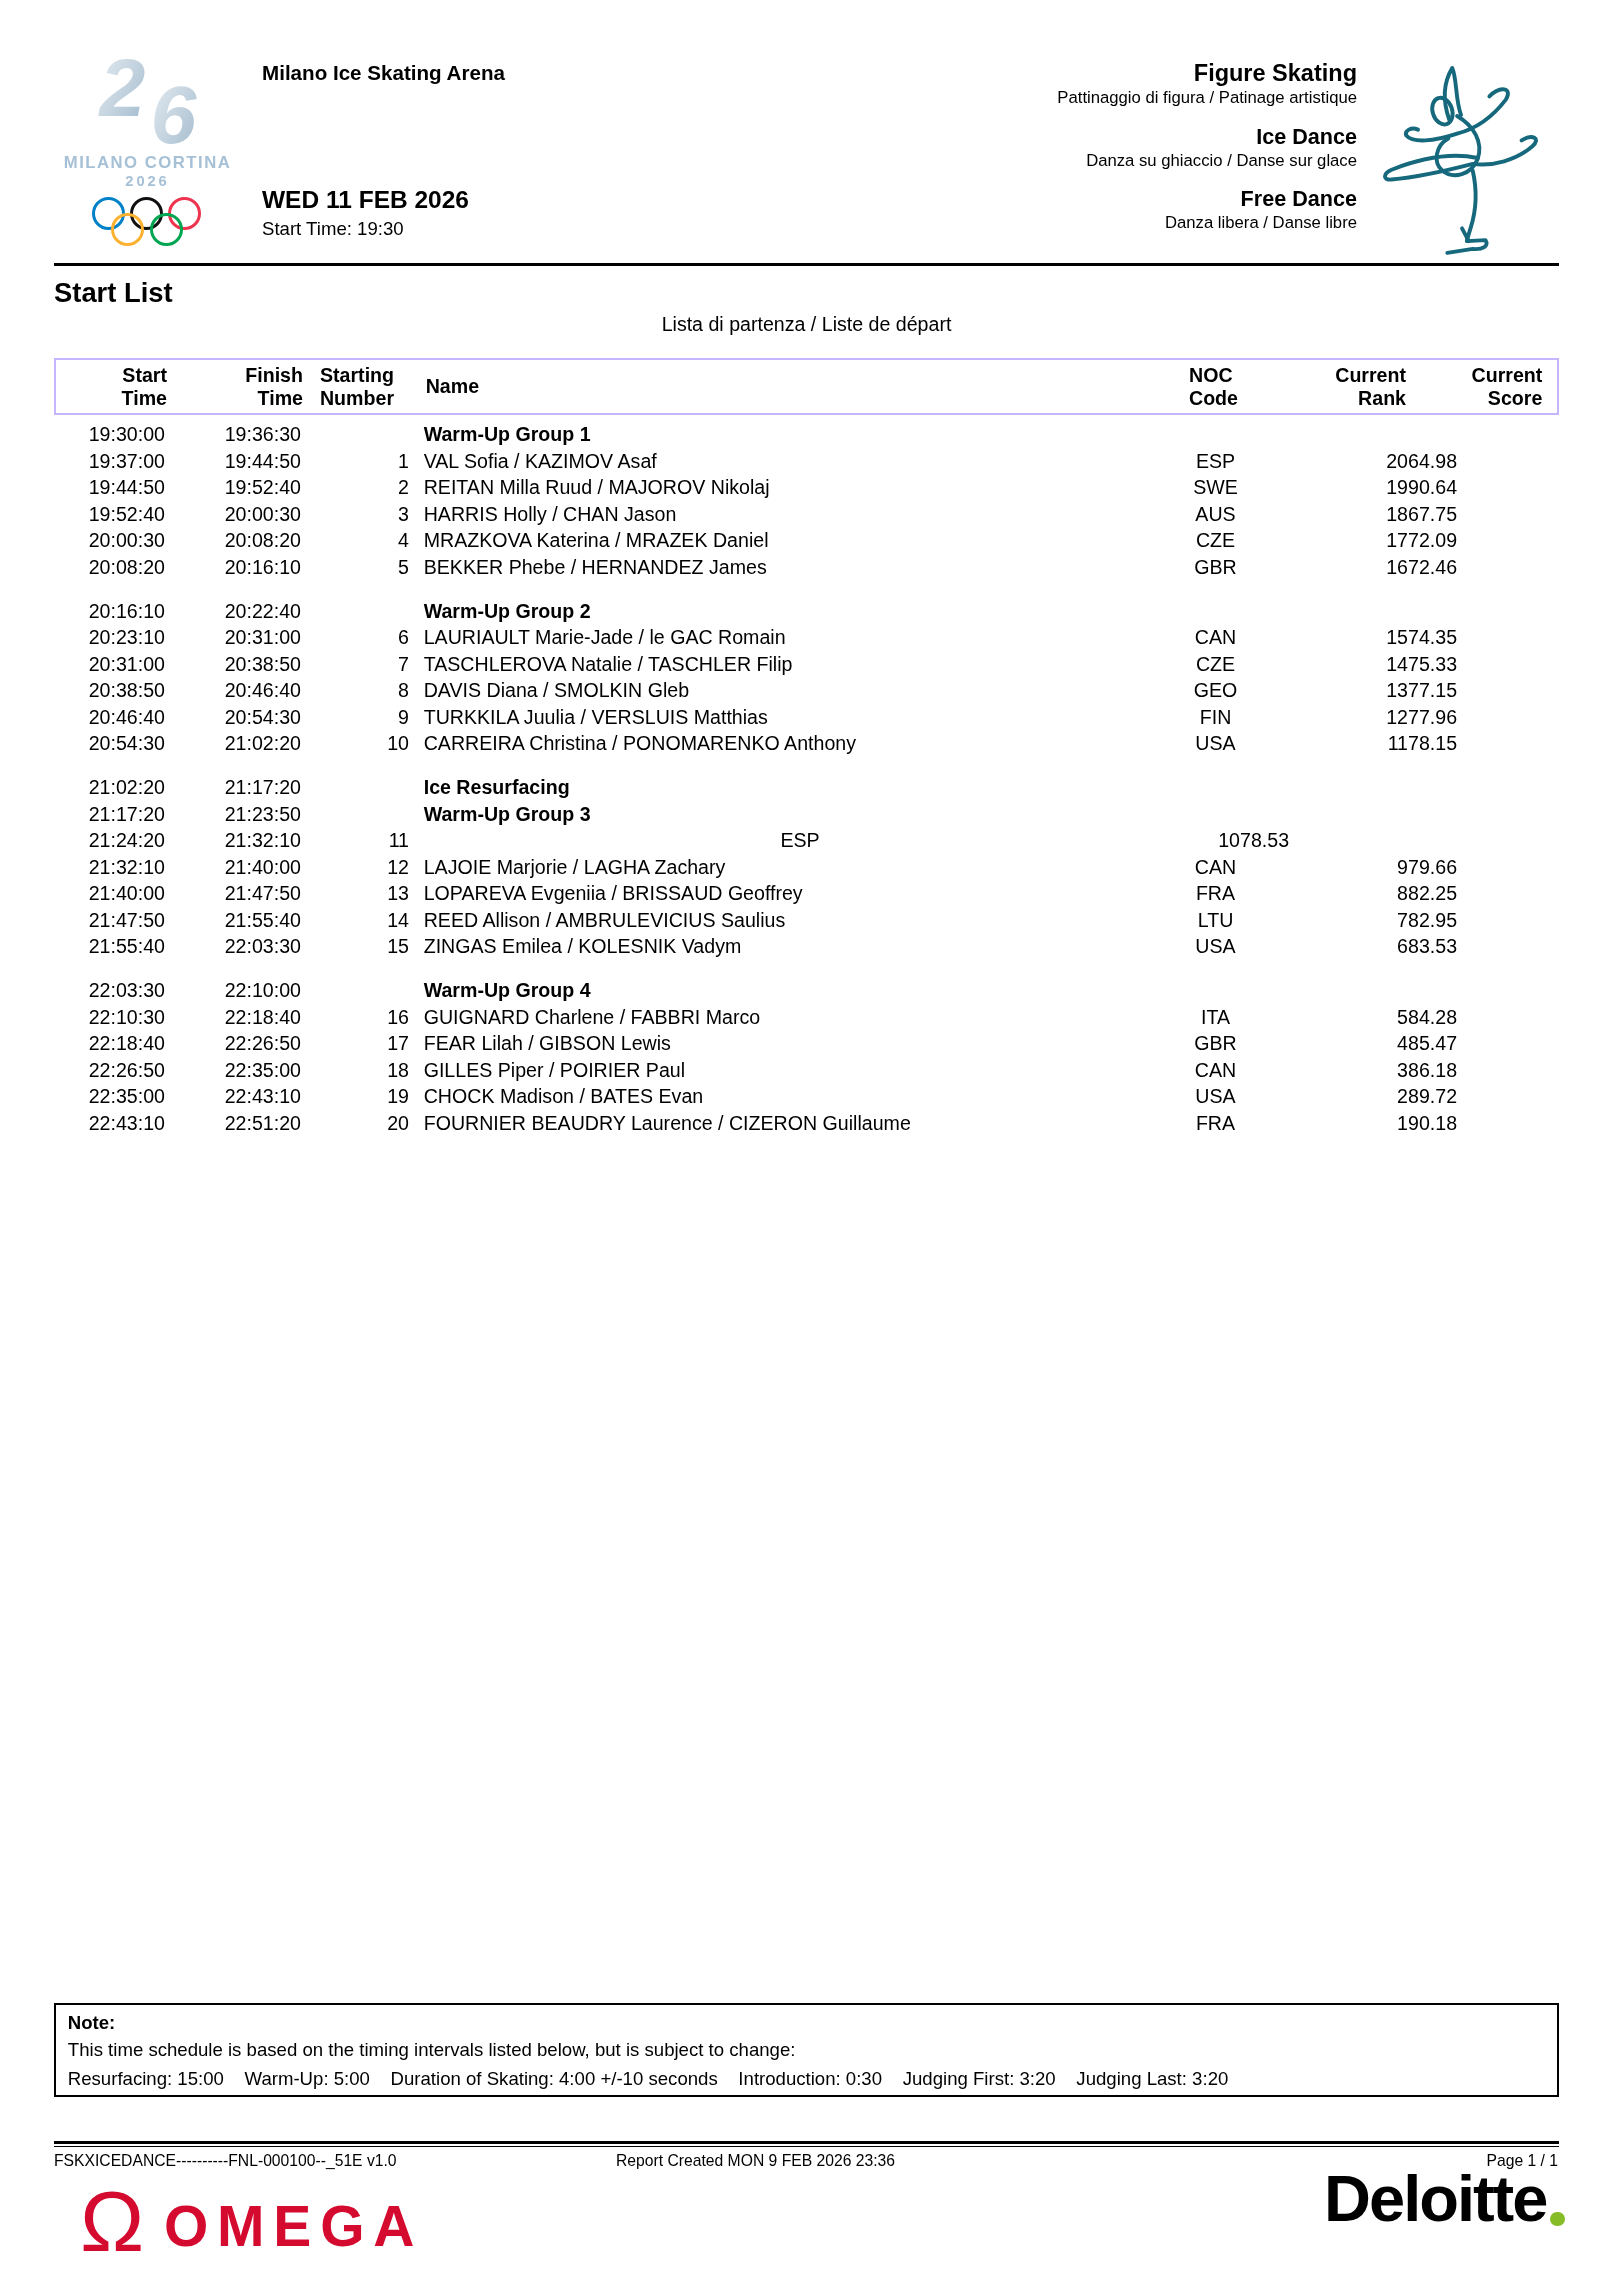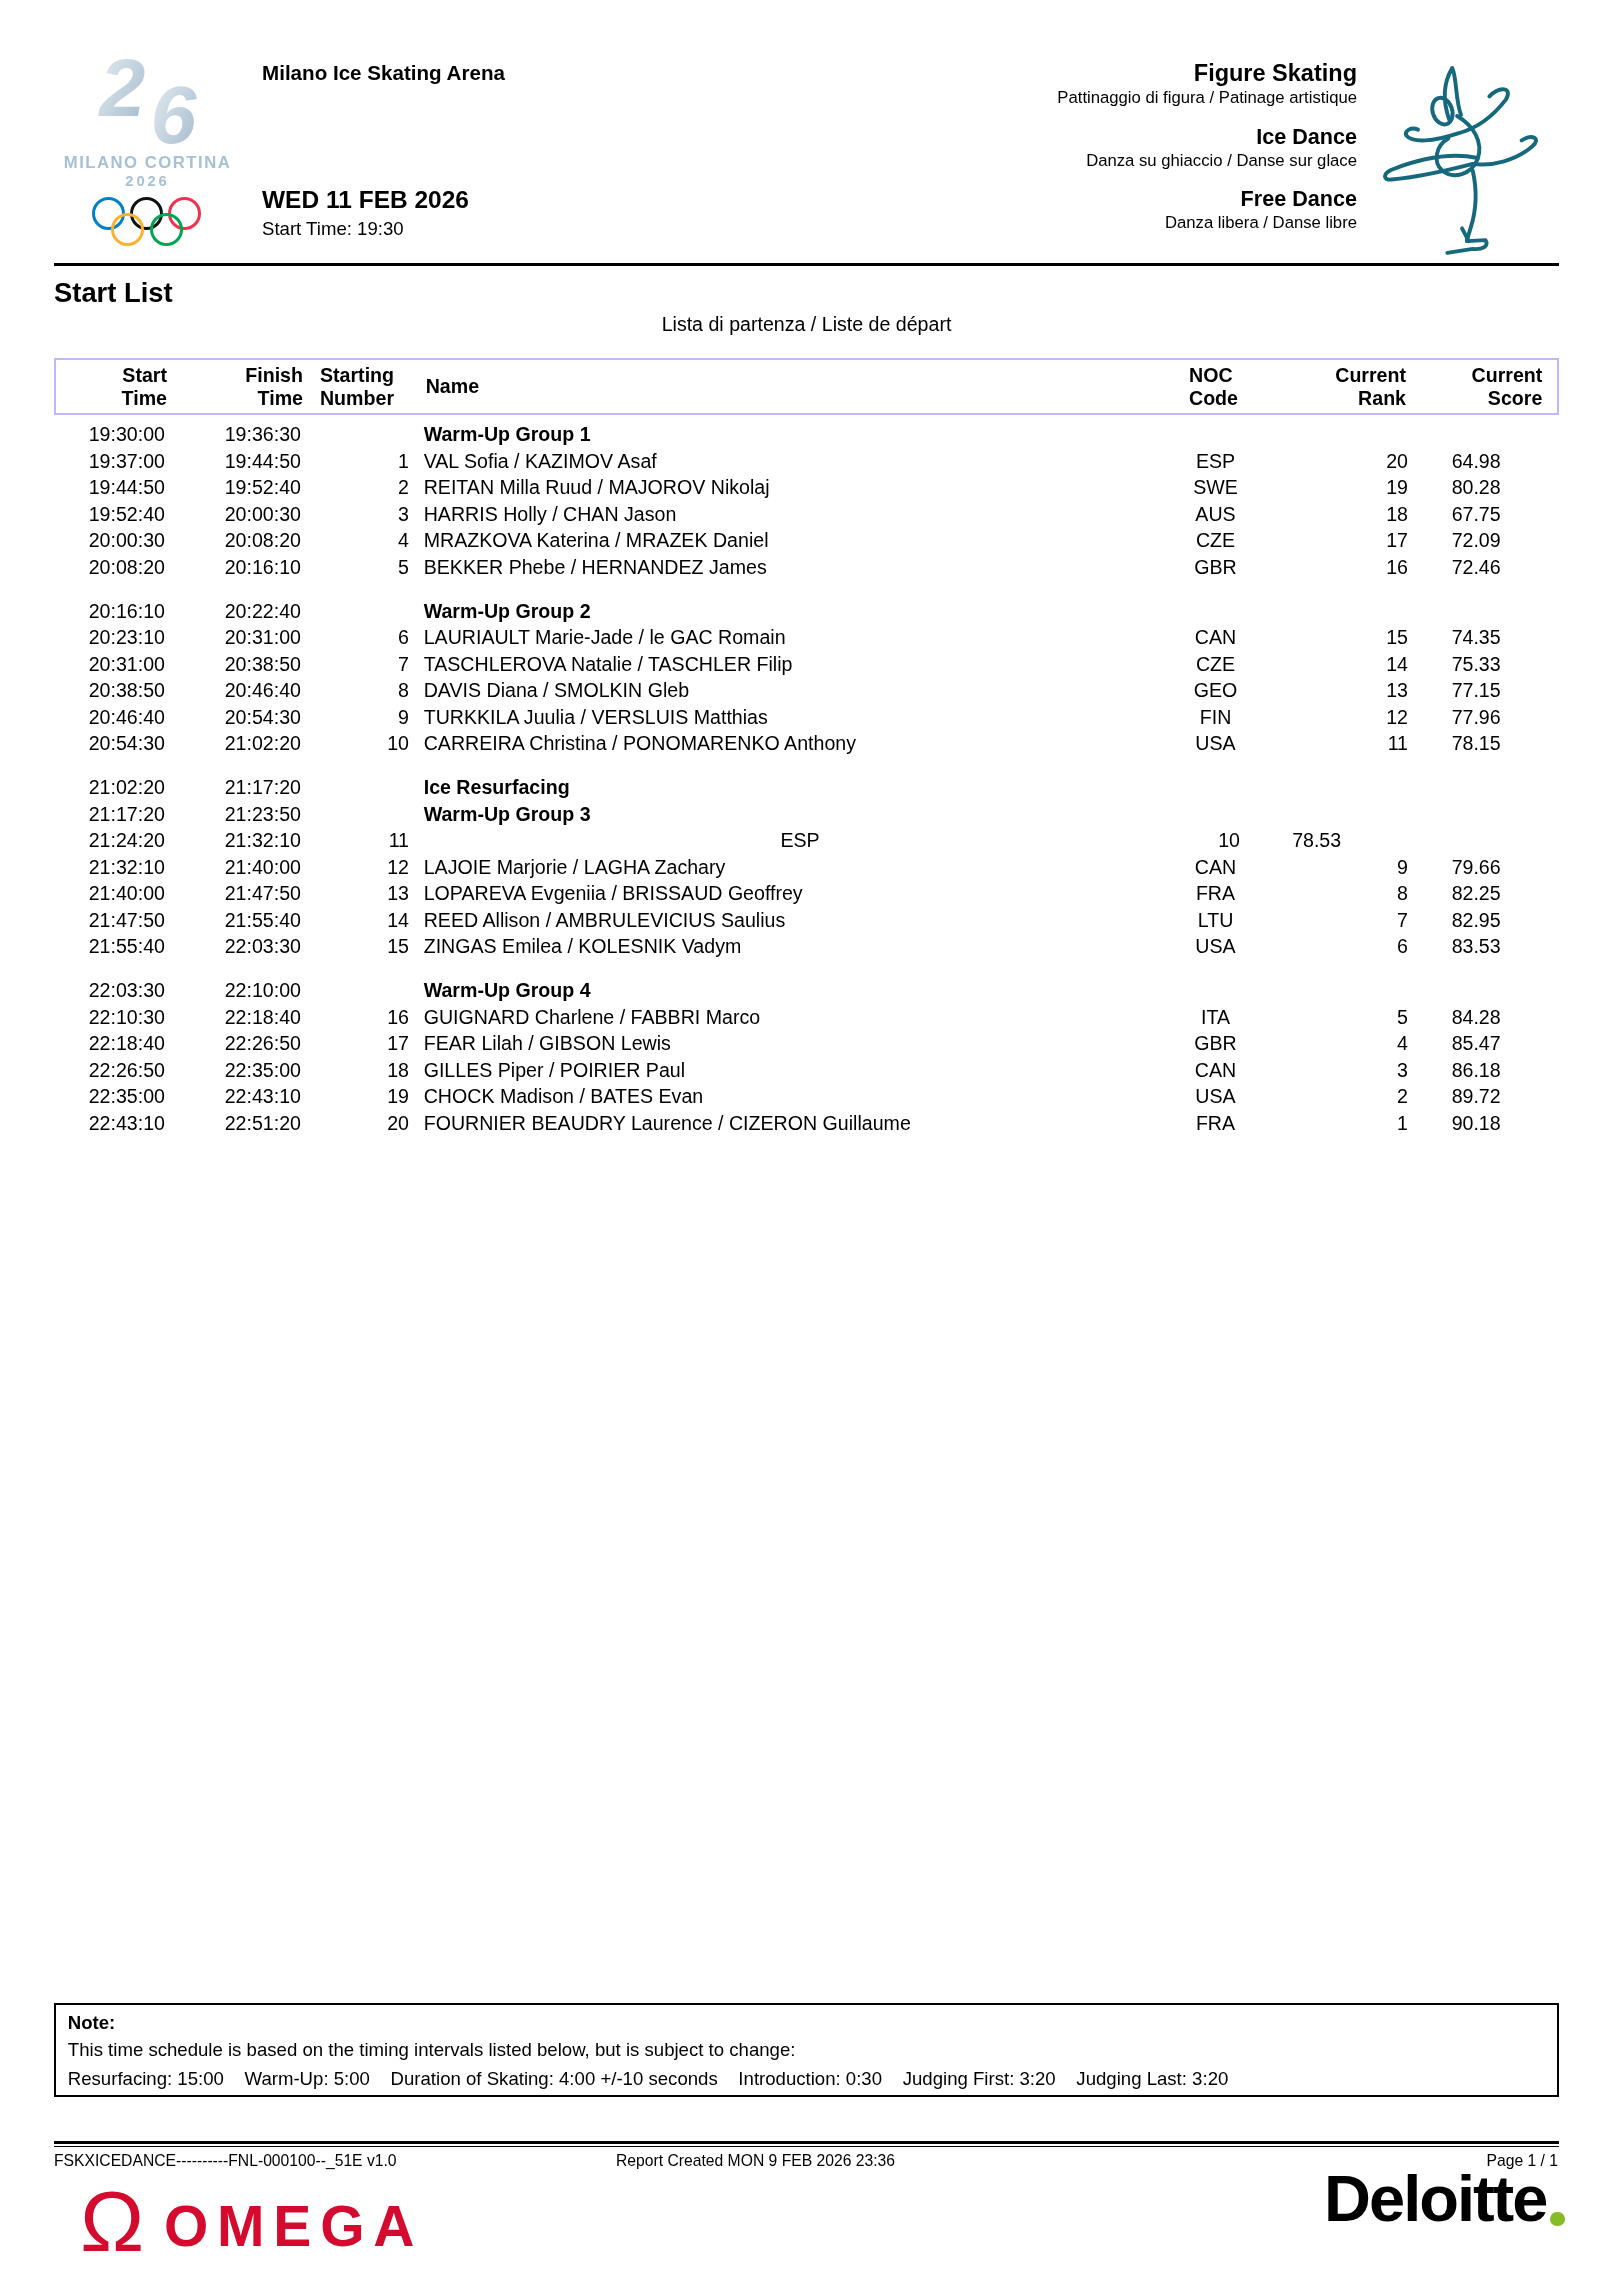--- a/index.html
+++ b/index.html
@@ -65,21 +65,21 @@
   .h6 { text-align:right; }
   .h7 { text-align:right; padding-right:14.7px; }
 
   .tbody { position:absolute; left:54px; top:421px; width:1505px; font-size:19.6px; }
   .group { margin-bottom:17.6px; }
   .row { display:grid; grid-template-columns:111px 136px 108px 782px 49px 168px 151px; height:26.5px; line-height:26.5px; white-space:nowrap; }
   .cell.c1, .cell.c2, .cell.c3 { text-align:right; }
   .cell.c4 { text-align:left; padding-left:14.7px; }
   .cell.c5 { text-align:center; }
   .cell.c6 { text-align:right; }
-  .cell.c7 { text-align:center; padding-right:14.7px; }
+  .cell.c7 { text-align:left; padding-right:14.7px; }
   .row.bold .c4 { font-weight:bold; }
 
   
   .note-box {
     position:absolute; left:54px; top:2003px; width:1505px; height:94px;
     border:2px solid #000; padding:3.9px 11.8px; font-size:18.6px;
   }
   .note-title { font-weight:bold; line-height:27.4px; }
   .note-line  { line-height:27.4px; }
   .note-intervals { line-height:30px; white-space:pre-wrap; }
@@ -216,21 +216,21 @@
           <div class="cell c6">20</div>
           <div class="cell c7">64.98</div>
         </div>
         <div class="row">
           <div class="cell c1">19:44:50</div>
           <div class="cell c2">19:52:40</div>
           <div class="cell c3">2</div>
           <div class="cell c4">REITAN Milla Ruud / MAJOROV Nikolaj</div>
           <div class="cell c5">SWE</div>
           <div class="cell c6">19</div>
-          <div class="cell c7">80.28</div>
+          <div class="cell c7">90.64</div>
         </div>
         <div class="row">
           <div class="cell c1">19:52:40</div>
           <div class="cell c2">20:00:30</div>
           <div class="cell c3">3</div>
           <div class="cell c4">HARRIS Holly / CHAN Jason</div>
           <div class="cell c5">AUS</div>
           <div class="cell c6">18</div>
           <div class="cell c7">67.75</div>
         </div>

